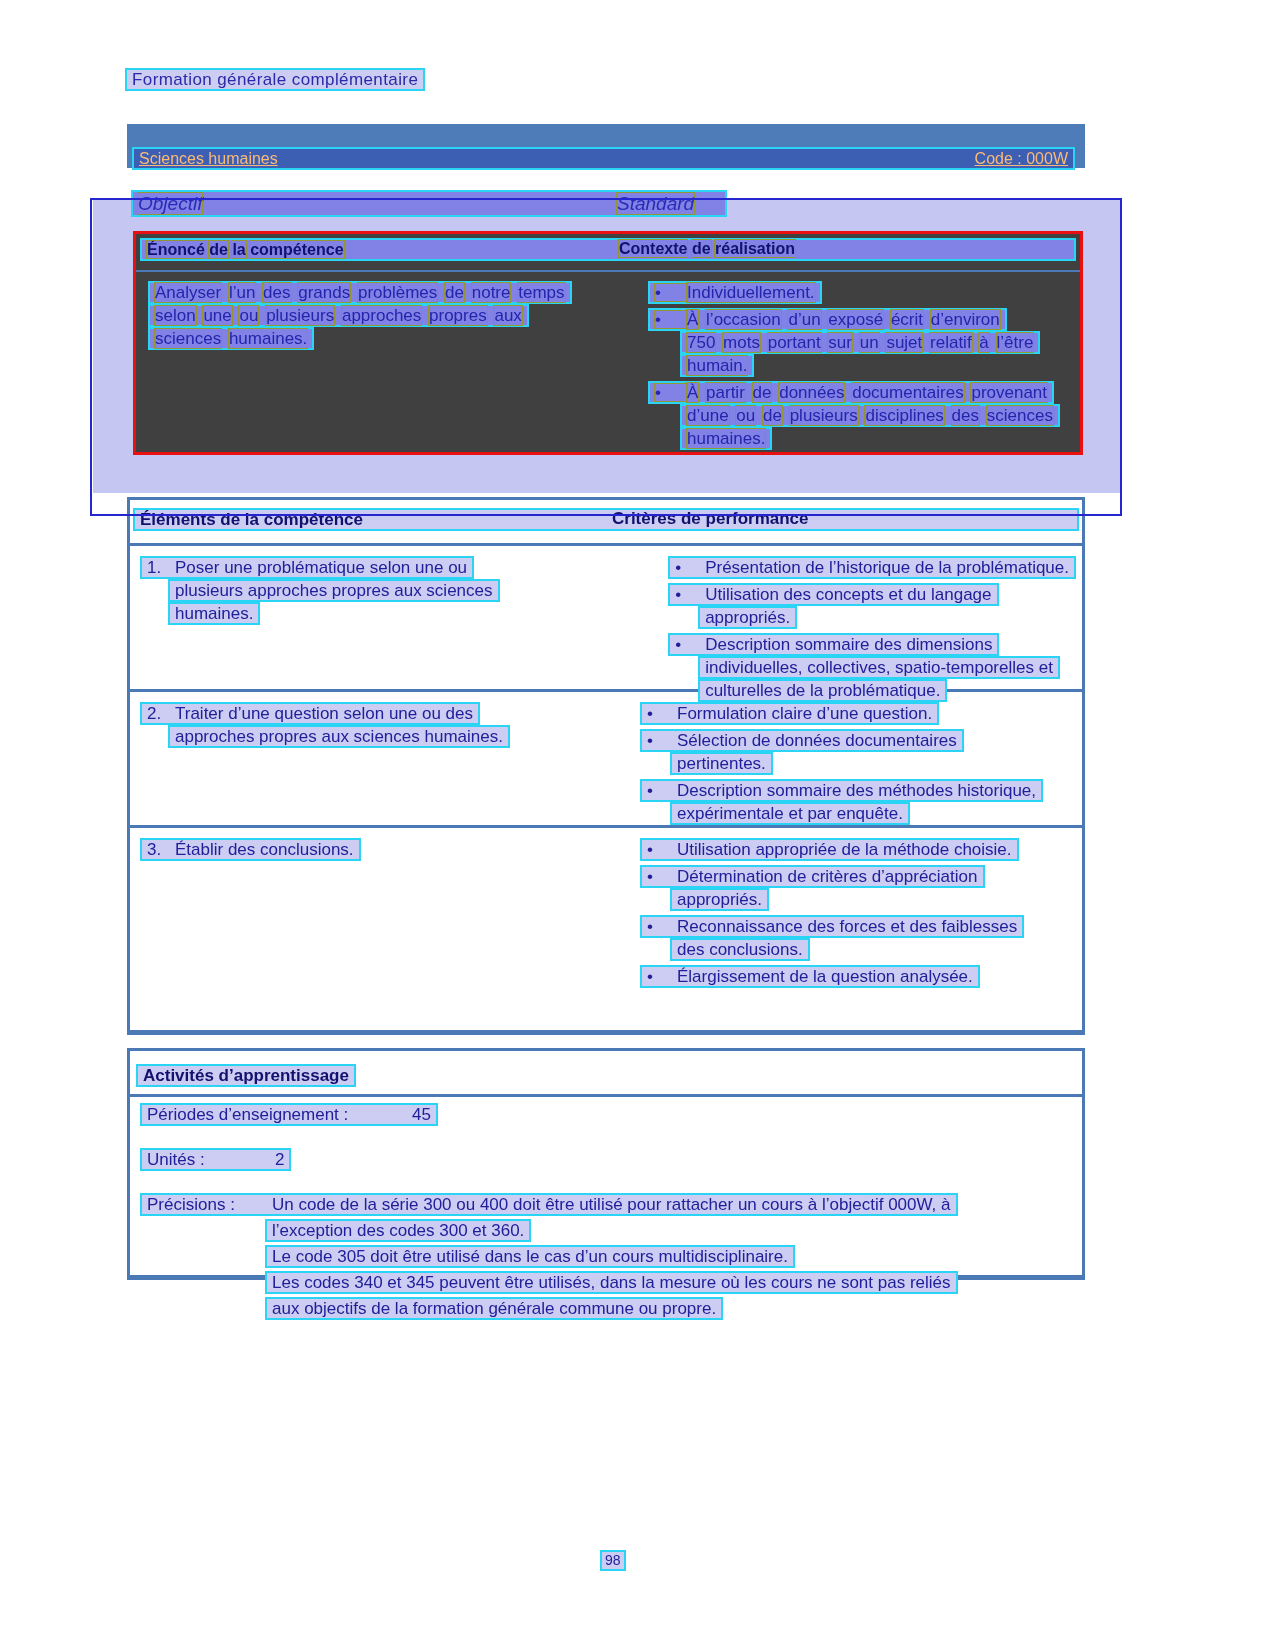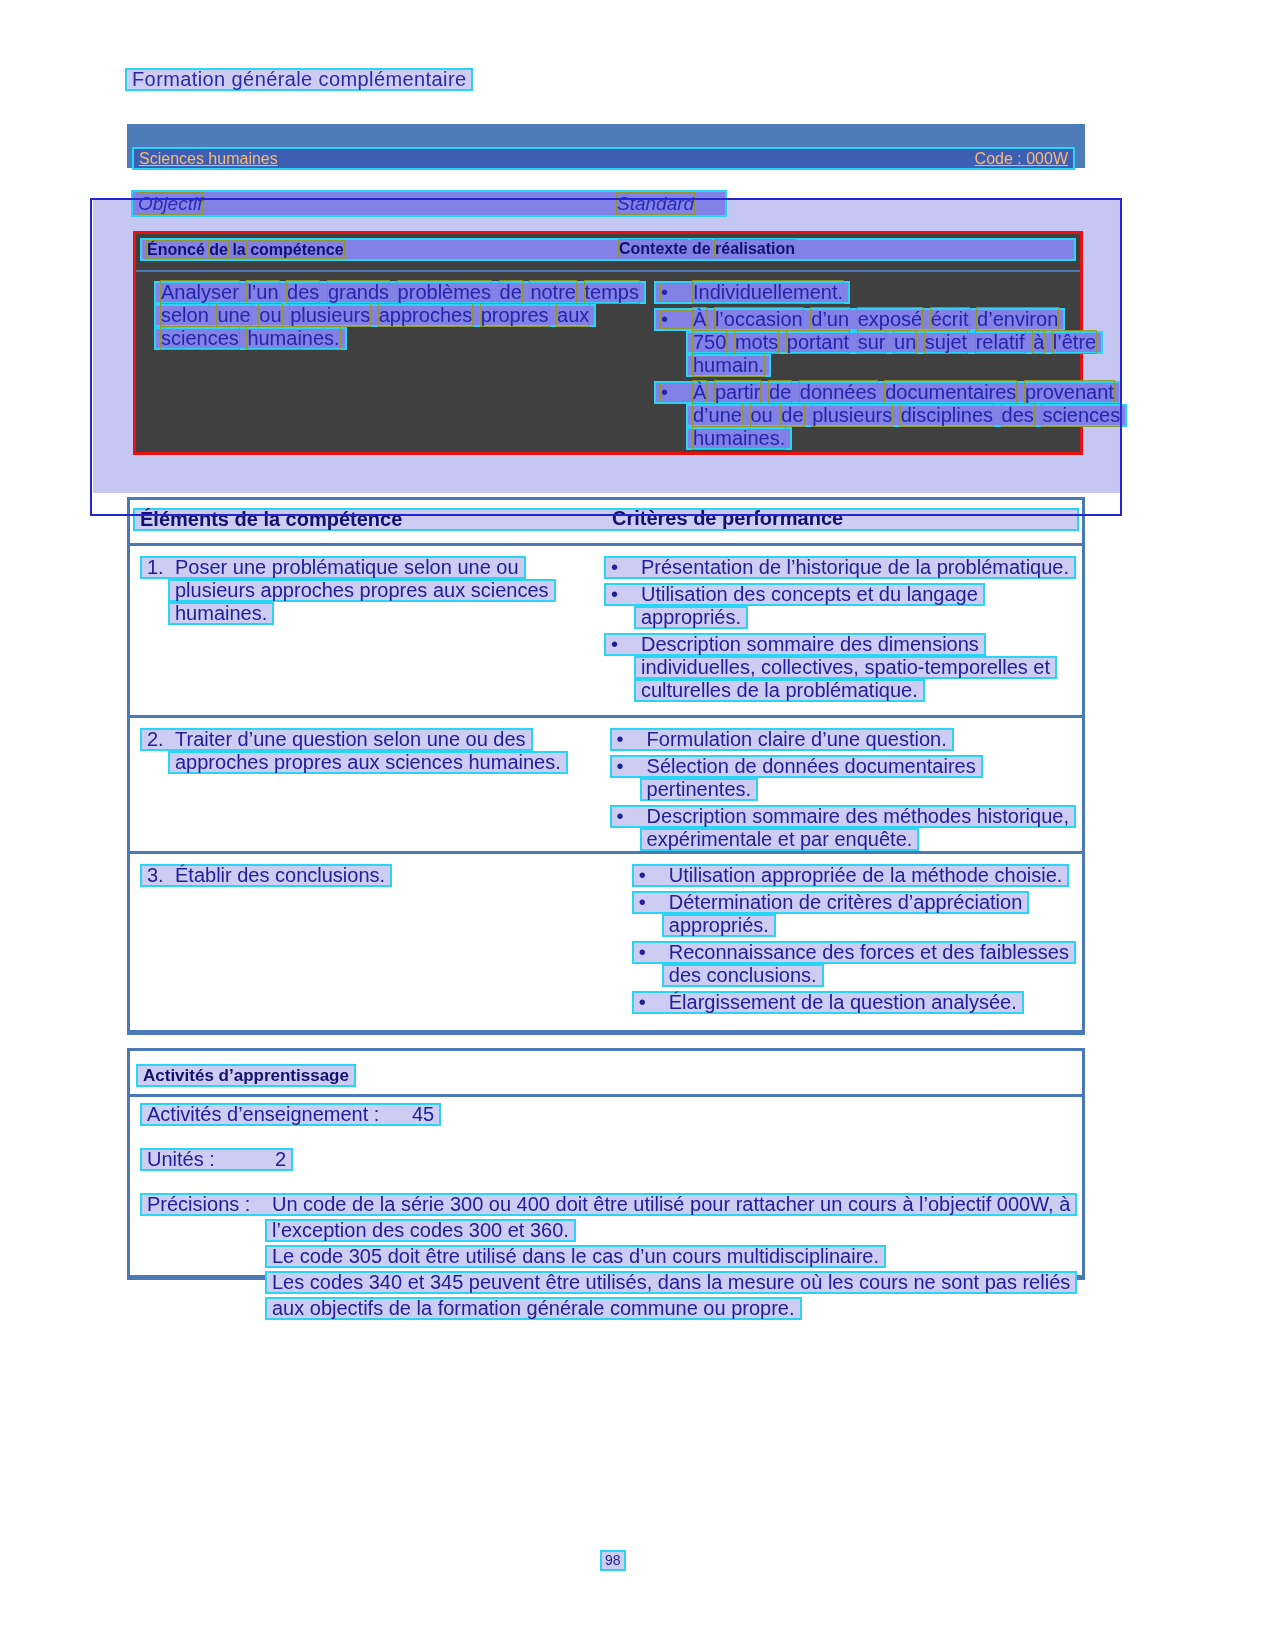--- a/index.html
+++ b/index.html
@@ -1,21 +1,21 @@
 <!DOCTYPE html>
 <html><head>
 <meta charset="utf-8">
 <style>
   html,body{margin:0;padding:0;background:#ffffff;}
   .page{position:relative;width:1275px;height:1651px;background:#ffffff;
         font-family:"Liberation Sans", sans-serif;color:#20209a;overflow:hidden;}
 
   
   .hl{display:inline-block;border:2px solid #2ad4f5;padding:1px 5px;line-height:17px;
-      font-size:20px;white-space:nowrap;vertical-align:top;}
+      font-size:17px;white-space:nowrap;vertical-align:top;}
   .fill-w{background:#cdcdf3;}            
   .fill-p{background:#8282e6;}            
   .fill-b{background:#3c5fb4;}            
   .w{outline:1px solid rgba(150,150,30,.9);}   
   .line{white-space:nowrap;}
 
   
   .doc-title{position:absolute;left:125px;top:68px;font-size:18px;letter-spacing:.4px;color:#2a2aa8;}
 
   
@@ -29,41 +29,41 @@
   .obj-heading .hl{position:absolute;left:0;right:0;top:0;font-size:19px;line-height:21px;
                    font-weight:normal;font-style:italic;color:#2a2ab8;}
   .obj-heading .std{position:absolute;left:484px;top:1px;}
 
   .enonce-wrap{position:absolute;left:40px;top:31px;width:950px;height:224px;
                box-sizing:border-box;border:3px solid #e81010;background:#404040;}
   .enonce-head{position:relative;height:36px;border-bottom:2px solid #4a79b5;}
   .enonce-head .hl{position:absolute;left:4px;right:4px;top:4px;font-weight:bold;
                    color:#11116e;font-size:16px;}
   .enonce-head .ch{position:absolute;left:477px;top:0;}
-  .enonce-body{display:flex;padding:9px 0 0 18px;word-spacing:3px;color:#2424ac;}
+  .enonce-body{display:flex;padding:9px 0 0 12px;word-spacing:3px;color:#2424ac;}
   .enonce-body .colL{width:470px;}
   .enonce-body .colR{flex:1;margin-left:10px;}
   .enonce-body .colR .hl{margin-left:20px;}
   .marker{display:inline-block;width:32px;}
   .bullet-item{margin-bottom:4px;}
 
   
   .anno-box{position:absolute;left:90px;top:198px;width:1032px;height:318px;
             box-sizing:border-box;border:2px solid #2626cf;pointer-events:none;z-index:50;}
 
   
   .stl-table{position:absolute;left:127px;box-sizing:border-box;width:958px;background:#ffffff;
              border:3px solid #4a79b5;border-bottom-width:5px;}
   .t2{top:497px;height:538px;}
   .t2 .thead{position:relative;height:43px;}
   .t2 .thead .hl{position:absolute;left:3px;right:3px;top:8px;font-weight:bold;color:#11116e;}
   .t2 .thead .ch{position:absolute;left:477px;top:0;}
   .t2 .trow{display:flex;border-top:3px solid #4a79b5;box-sizing:border-box;
             padding:10px 6px 0 10px;}
-  .t2 .r1{height:172px;gap:33px;} .t2 .r2{height:136px;}
+  .t2 .r1{height:146px;gap:33px;} .t2 .r2{height:136px;}
   .t2 .colL{width:500px;}
   .t2 .colR{flex:1;}
   .t2 .colL .cont{margin-left:28px;}
   .t2 .num{display:inline-block;width:28px;}
   .t2 .marker{width:30px;}
 
   .t3{top:1048px;height:232px;color:#20209a;}
   .t3 .thead{height:43px;border-bottom:3px solid #4a79b5;}
   .t3 .thead .hl{margin:13px 0 0 6px;font-weight:bold;color:#11116e;}
   .t3 .content{padding:6px 0 0 10px;}
@@ -205,21 +205,21 @@
         </div>
       </div>
     </div>
   </div>
 
   <div class="stl-table t3">
     <div class="thead">
       <span class="hl fill-w" style="font-size:17px">Activités d’apprentissage</span>
     </div>
     <div class="content">
-      <div class="line"><span class="hl fill-w"><span class="lbl lbl-per">Activités d’enseignement :</span><span>45</span></span></div>
+      <div class="line"><span class="hl fill-w"><span class="lbl lbl-per">Périodes d’enseignement :</span><span>45</span></span></div>
       <div class="line gap"><span class="hl fill-w"><span class="lbl lbl-uni">Unités :</span><span>2</span></span></div>
       <div class="line gap"><span class="hl fill-w"><span class="lbl lbl-pre">Précisions :</span><span>Un code de la série 300 ou 400 doit être utilisé pour rattacher un cours à l’objectif 000W, à</span></span></div>
       <div class="line"><span class="hl fill-w cont">l’exception des codes 300 et 360.</span></div>
       <div class="line"><span class="hl fill-w cont">Le code 305 doit être utilisé dans le cas d’un cours multidisciplinaire.</span></div>
       <div class="line"><span class="hl fill-w cont">Les codes 340 et 345 peuvent être utilisés, dans la mesure où les cours ne sont pas reliés</span></div>
       <div class="line"><span class="hl fill-w cont">aux objectifs de la formation générale commune ou propre.</span></div>
     </div>
   </div>
 
   <div class="pagenum">

